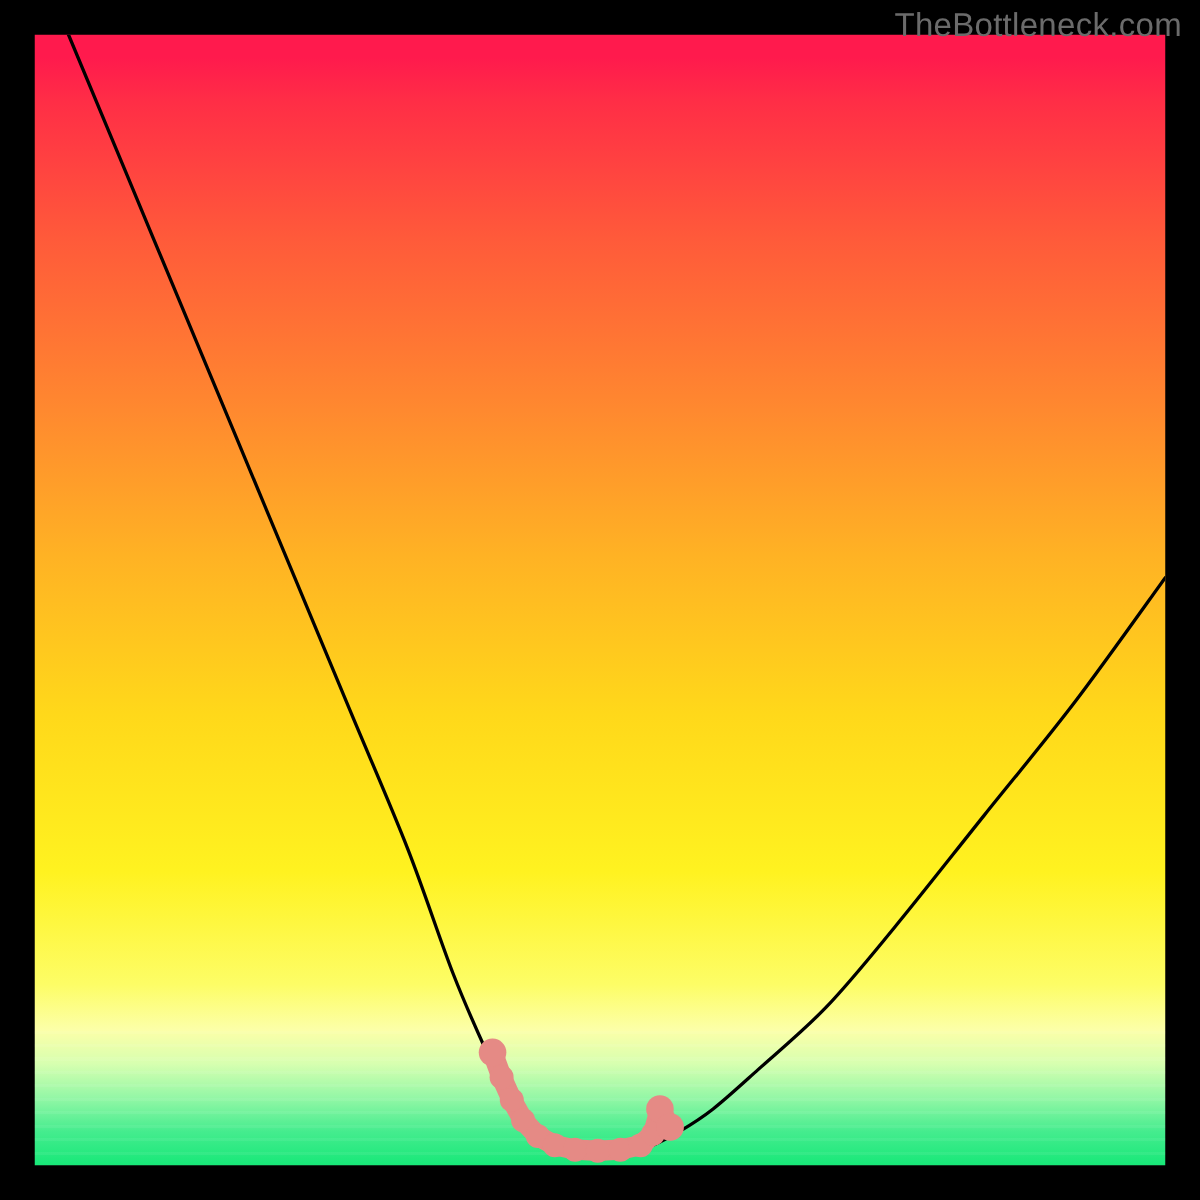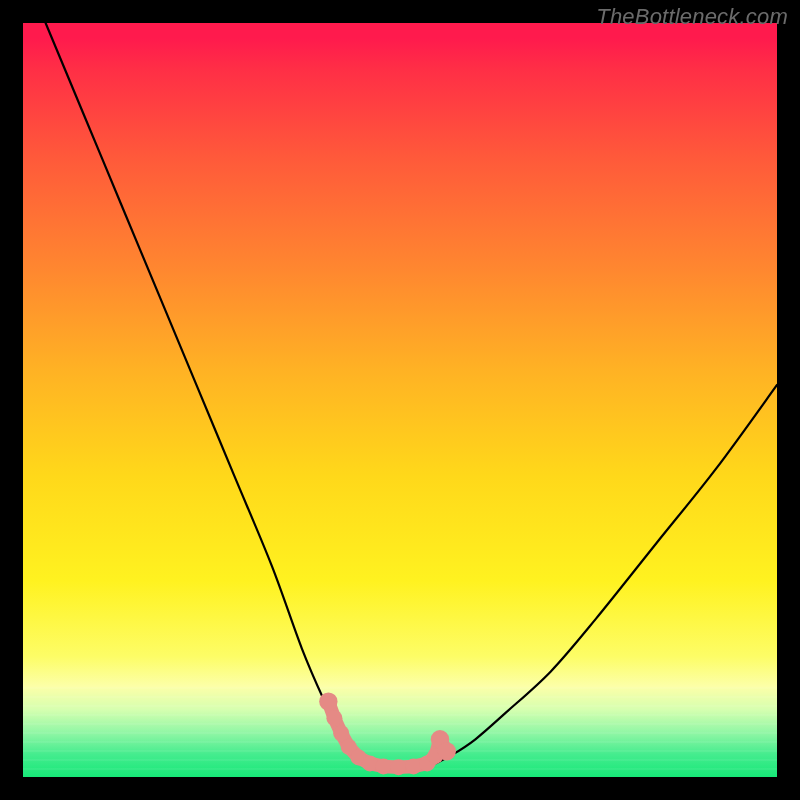--- a/index.html
+++ b/index.html
@@ -11,21 +11,20 @@
     overflow: hidden;
     font-family: Arial, Helvetica, sans-serif;
   }
   .frame {
     position: absolute;
     left: 0;
     top: 0;
     width: 800px;
     height: 800px;
     background: #000;
-    font-style: italic;
   }
   .plot {
     position: absolute;
     left: 23px;
     top: 23px;
     width: 754px;
     height: 754px;
     overflow: hidden;
   }
   .gradient {

